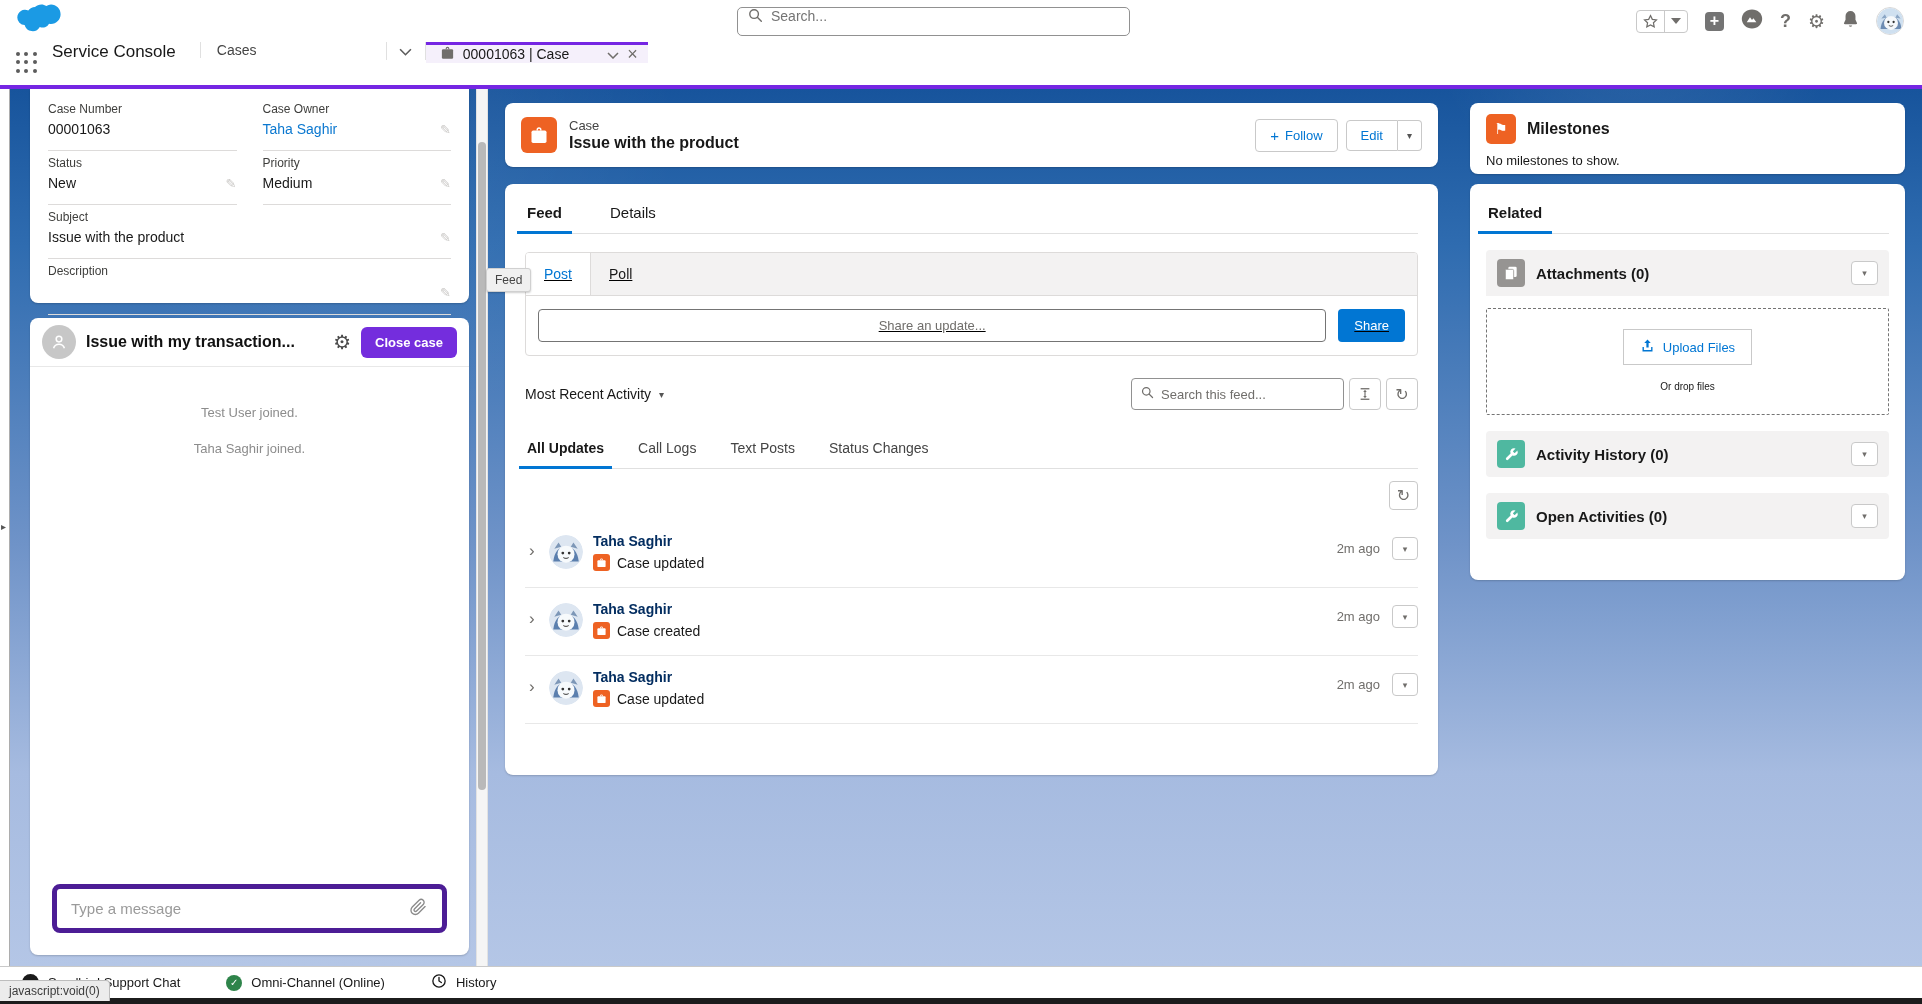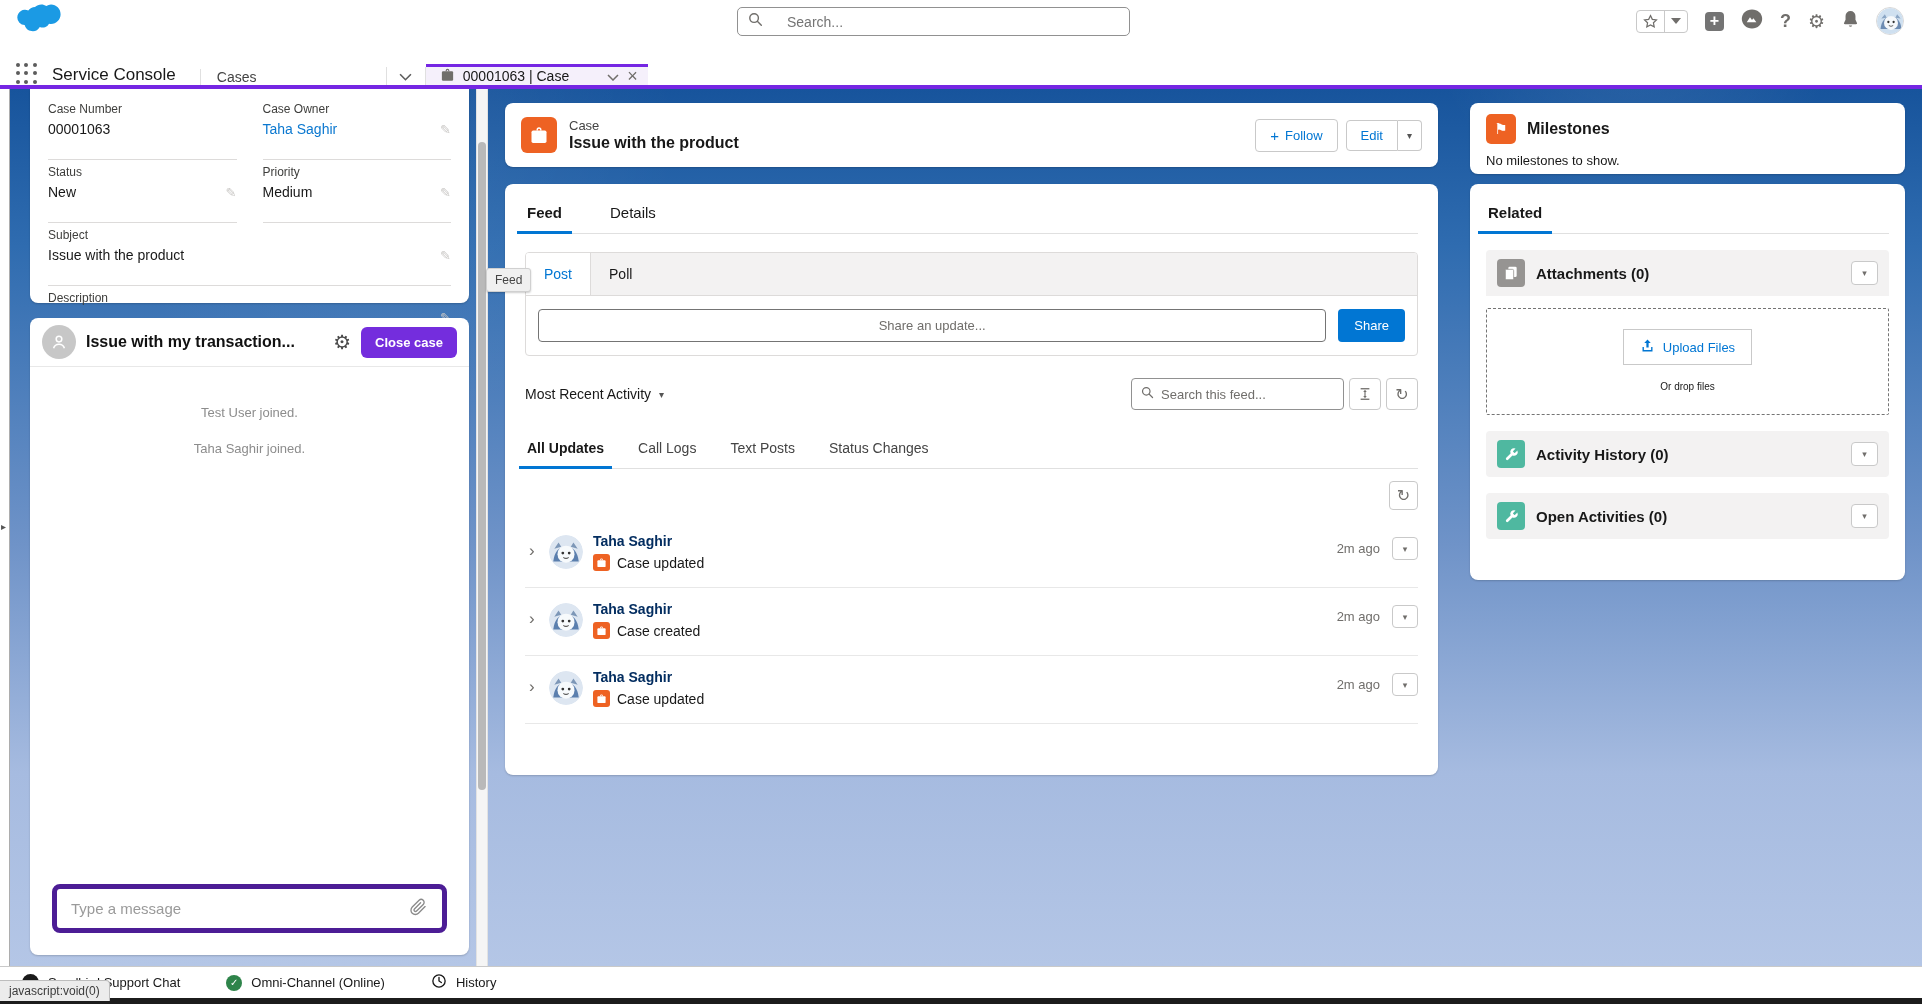--- a/index.html
+++ b/index.html
@@ -2,34 +2,34 @@
 <html><head>
 <meta charset="utf-8">
 <style>
   * { margin:0; padding:0; box-sizing:border-box; }
   html,body { width:1922px; height:1004px; font-family:"Liberation Sans","DejaVu Sans",sans-serif; }
   .app { position:relative; width:1922px; height:1004px; background:#fff; overflow:hidden; }
 
   
   .topbar { position:absolute; left:0; top:0; width:1922px; height:42px; background:#fff; display:flex; align-items:center; }
   .cloud-logo { position:absolute; left:16px; top:3px; }
-  .gsearch { position:absolute; left:737px; top:7px; width:393px; height:29px; border:1px solid #919191; border-radius:5px; display:flex; align-items:center; padding:0 10px; gap:24px; background:#fff; }
+  .gsearch { position:absolute; left:737px; top:7px; width:393px; height:29px; border:1px solid #919191; border-radius:5px; display:flex; align-items:flex-start; padding:0 10px; gap:8px; background:#fff; }
   .gsearch input { border:none; outline:none; flex:1; font-size:14px; color:#444; font-family:inherit; }
   .gsearch input::placeholder { color:#747474; }
   .top-icons { position:absolute; right:18px; top:0; height:42px; display:flex; align-items:center; gap:17px; color:#706e6b; }
   .fav-group { display:flex; border:1px solid #c9c9c9; border-radius:4px; overflow:hidden; }
   .fav-group > div { padding:3px 6px; display:flex; align-items:center; }
   .fav-group > div + div { border-left:1px solid #c9c9c9; }
   .plus-box { width:19px; height:19px; background:#747474; border-radius:4px; color:#fff; font-size:16px; line-height:17px; text-align:center; font-weight:bold; }
   .q-icon { font-size:18px; font-weight:bold; color:#706e6b; }
   .gear-glyph { font-size:19px; color:#706e6b; }
   .avatar-top { width:28px; height:28px; border-radius:50%; overflow:hidden; border:1px solid #d8d8d8; }
 
   
-  .navbar { position:absolute; left:0; top:42px; width:1654px; height:43px; background:#fff; display:flex; align-items:flex-end; }
+  .navbar { position:absolute; left:0; top:42px; width:1654px; height:43px; background:#fff; display:flex; align-items:flex-start; }
   .purple-strip { position:absolute; left:0; top:85px; width:1922px; height:4px; background:#7526E3; }
   .waffle { width:22px; height:22px; display:grid; grid-template-columns:repeat(3,1fr); gap:3px; margin:10px 14px 0 16px; }
   .waffle span { width:4px; height:4px; border-radius:50%; background:#5c5c5c; }
   .console-title { font-size:17px; color:#181818; font-weight:400; display:flex; align-items:center; margin-right:24px; }
   .navtab { width:186px; border-left:1px solid #e0e0e0; display:flex; align-items:center; padding-left:16px; font-size:14px; color:#444; }
   .chev-cell { width:40px; border-left:1px solid #e0e0e0; border-right:1px solid #e0e0e0; display:flex; align-items:center; justify-content:center; }
   .worktab { width:222px; background:#f5f0fb; border-top:3px solid #7526E3; display:flex; align-items:center; gap:8px; padding:0 10px 0 14px; font-size:14px; color:#181818; }
   .worktab .case-mini { color:#706e6b; }
   .worktab .spacer { flex:1; }
   .close-x { color:#706e6b; font-size:18px; line-height:1; }
@@ -47,21 +47,21 @@
   .scrollthumb { position:absolute; left:1px; top:53px; width:8px; height:648px; background:#b9b9b9; border-radius:5px; }
 
   .card { position:absolute; background:#fff; border-radius:8px; box-shadow:0 1px 2px rgba(0,0,0,.18); }
 
   
   .case-card { left:30px; top:89px; width:439px; height:214px; border-radius:0 0 8px 8px; padding:8px 18px 0 18px; }
   .fgrid { display:grid; grid-template-columns:1fr 1fr; column-gap:26px; }
   .field { padding-top:5px; }
   .field.full { grid-column:1 / 3; }
   .flabel { font-size:12px; color:#3e3e3c; margin-bottom:3px; }
-  .fval { font-size:14px; color:#181818; border-bottom:1px solid #dddbda; padding:2px 0 22px 0; display:flex; align-items:center; min-height:26px; }
+  .fval { font-size:14px; color:#181818; border-bottom:1px solid #dddbda; padding:2px 0 13px 0; display:flex; align-items:center; min-height:26px; }
   .fval .vtext { flex:1; }
   .fval.link .vtext { color:#0B78D0; }
   .pencil { color:#c9c7c5; font-size:13px; }
 
   
   .chat-card { left:30px; top:318px; width:439px; height:637px; }
   .chat-head { height:49px; display:flex; align-items:center; gap:10px; padding:0 12px; border-bottom:1px solid #e8e8e8; }
   .chat-ava { width:34px; height:34px; border-radius:50%; background:#c7c7c7; display:flex; align-items:center; justify-content:center; }
   .chat-title { flex:1; font-size:16px; font-weight:bold; color:#111; white-space:nowrap; overflow:hidden; text-overflow:ellipsis; }
   .chat-gear { font-size:20px; color:#4a4a4a; }
@@ -86,21 +86,21 @@
   .btn-group { display:flex; margin-left:8px; }
   .btn-group .btn:first-child { border-radius:4px 0 0 4px; }
   .btn-group .btn:last-child { border-radius:0 4px 4px 0; border-left:none; padding:7px 9px; }
 
   
   .feed-card { left:505px; top:184px; width:933px; height:591px; padding:14px 20px 0 20px; }
   .tabs-row { display:flex; gap:44px; border-bottom:1px solid #e0e0e0; }
   .tab { font-size:15px; color:#181818; padding:6px 2px 12px 2px; position:relative; }
   .tab.active { font-weight:bold; }
   .tab.active::after { content:""; position:absolute; left:-8px; right:-8px; bottom:-1px; height:3px; background:#0176D3; }
-  .publisher { margin-top:18px; border:1px solid #dddbda; border-radius:4px; overflow:hidden; }
+  .publisher { margin-top:18px; border:1px solid #dddbda; border-radius:4px; overflow:hidden;text-decoration:underline; }
   .pub-tabs { background:#f3f2f2; border-bottom:1px solid #dddbda; display:flex; }
   .pub-tab { padding:13px 18px; font-size:14px; color:#181818; }
   .pub-tab.active { background:#fff; color:#0176D3; border-right:1px solid #dddbda; }
   .pub-body { display:flex; align-items:center; padding:13px 12px; gap:12px; }
   .share-input { flex:1; height:33px; border:1px solid #747474; border-radius:4px; text-align:center; font-size:13px; color:#706e6b; font-family:inherit; outline:none; }
   .share-input::placeholder { color:#706e6b; }
   .share-btn { background:#0176D3; color:#fff; border:none; border-radius:4px; font-size:13px; padding:9px 16px; font-family:inherit; }
   .sort-row { margin-top:22px; display:flex; align-items:center; }
   .sort-label { font-size:14px; color:#181818; display:flex; align-items:center; gap:8px; }
   .tri-down { font-size:10px; color:#555; }

